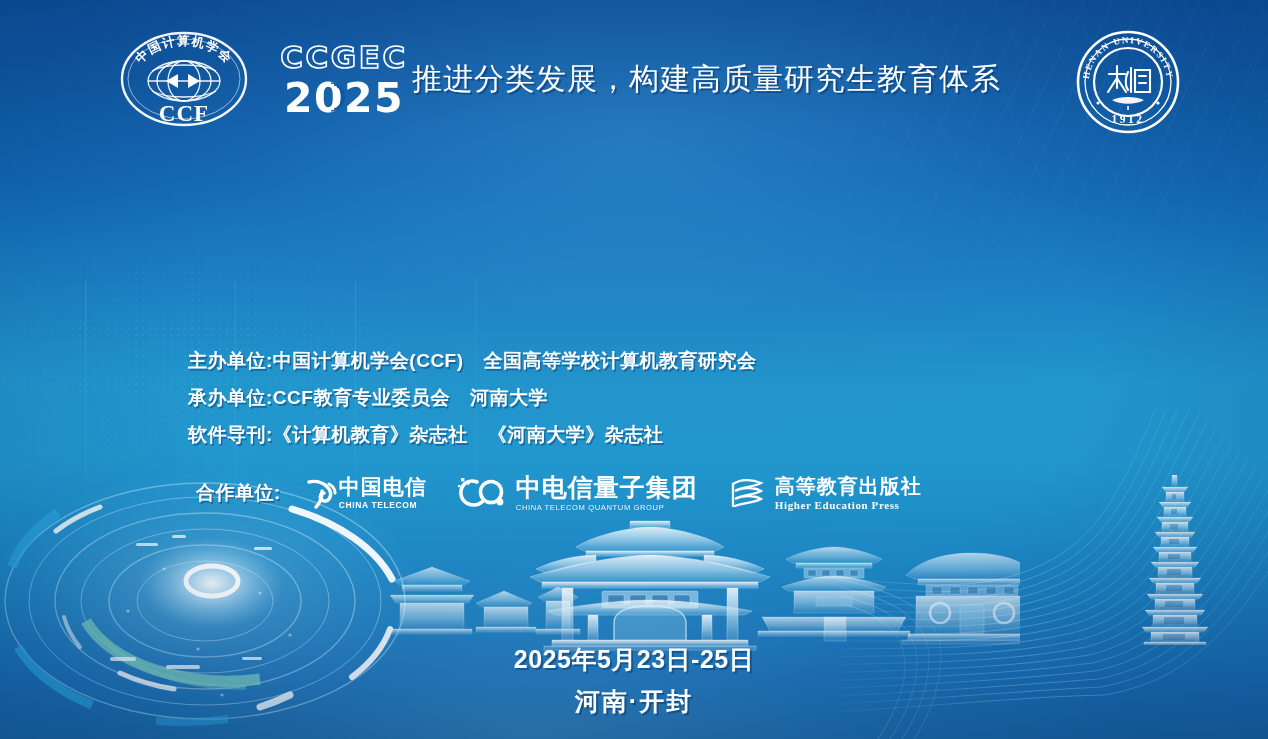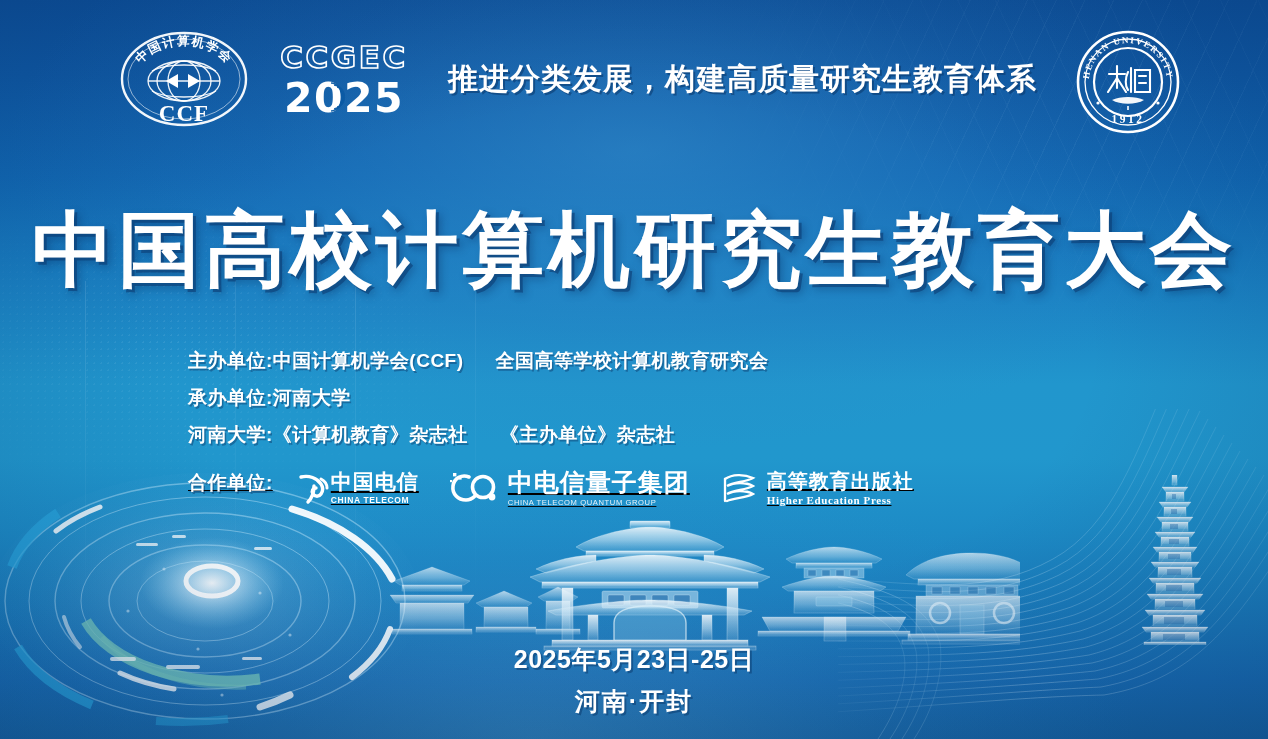--- a/index.html
+++ b/index.html
@@ -95,23 +95,22 @@
   #header-row {
     position:absolute; left:0; top:26px; width:100%;
     height:106px;
     display:flex; align-items:center;
   }
 
   #ccf-logo { margin-left:118px; width:132px; height:100px; flex:0 0 auto; }
   #ccgec-logo { margin-left:26px; width:136px; height:82px; flex:0 0 auto; }
 
   #tagline {
-    margin-left:36px;
     font-size:30px;
-    font-weight:bold;
+    font-weight:normal;
     letter-spacing:1px;
     color:#ffffff;
     text-shadow:2px 2px 0 rgba(10,55,105,.55);
     white-space:nowrap;
     flex:0 0 auto;
   }
 
   #henan-logo {
     position:absolute; right:88px; top:30px;
     width:104px; height:104px;
@@ -140,29 +139,28 @@
     display:flex; align-items:flex-start;
     height:37px;
     color:#ffffff;
     font-size:19px;
     font-weight:bold;
     letter-spacing:.5px;
     text-shadow:1.5px 1.5px 0 rgba(10,55,105,.45);
     white-space:nowrap;
   }
   .org-label { flex:0 0 auto; }
-  .org-values { flex:0 0 auto; display:flex; gap:32px; }
+  .org-values { flex:0 0 auto; display:flex; gap:20px; }
   .org-value { white-space:nowrap; }
 
   
   #partner-row {
-    position:absolute; left:188px; top:470px;
-    display:flex; align-items:flex-start;
+    position:absolute; left:196px; top:470px;
+    display:flex; align-items:center;
     height:46px;
-    text-decoration:underline;
   }
   #partner-label {
     color:#ffffff; font-size:19px; font-weight:bold;
     letter-spacing:.5px;
     text-shadow:1.5px 1.5px 0 rgba(10,55,105,.45);
     white-space:nowrap;
     margin-right:24px;
   }
   .partner-logo { display:flex; align-items:center; margin-right:30px; }
 
@@ -525,44 +523,44 @@
 
     <g fill="#ffffff" fill-opacity="0.95">
       <path d="M36,70 C44,66 60,66 68,70 C60,75 44,75 36,70 Z"></path>
     </g>
     <line x1="52" y1="76" x2="52" y2="80" stroke="#ffffff" stroke-width="1.6"></line>
     <circle cx="22" cy="73" r="1.6" fill="#ffffff"></circle>
     <circle cx="82" cy="73" r="1.6" fill="#ffffff"></circle>
     <text x="52" y="93" font-size="11.5" font-weight="bold" fill="#ffffff" text-anchor="middle" letter-spacing="2.5" font-family="'Liberation Serif', serif">1912</text>
   </svg>
 
-  <div id="main-title">中国高校计算机研究生教育大会</div>
 
   <div id="org-block">
 
     <div class="org-line">
       <span class="org-label">主办单位:</span>
       <span class="org-values">
         <span class="org-value">中国计算机学会(CCF)</span>
         <span class="org-value">全国高等学校计算机教育研究会</span>
       </span>
     </div>
 
     <div class="org-line">
       <span class="org-label">承办单位:</span>
       <span class="org-values">
+        <span class="org-value">CCF教育专业委员会</span>
         <span class="org-value">河南大学</span>
       </span>
     </div>
 
     <div class="org-line">
-      <span class="org-label">河南大学:</span>
+      <span class="org-label">软件导刊:</span>
       <span class="org-values">
         <span class="org-value">《计算机教育》杂志社</span>
-        <span class="org-value">《主办单位》杂志社</span>
+        <span class="org-value">《河南大学》杂志社</span>
       </span>
     </div>
   </div>
 
   <div id="partner-row">
 
     <span id="partner-label">合作单位:</span>
 
     <div class="partner-logo">
       <svg width="34" height="36" viewBox="0 0 34 36">

